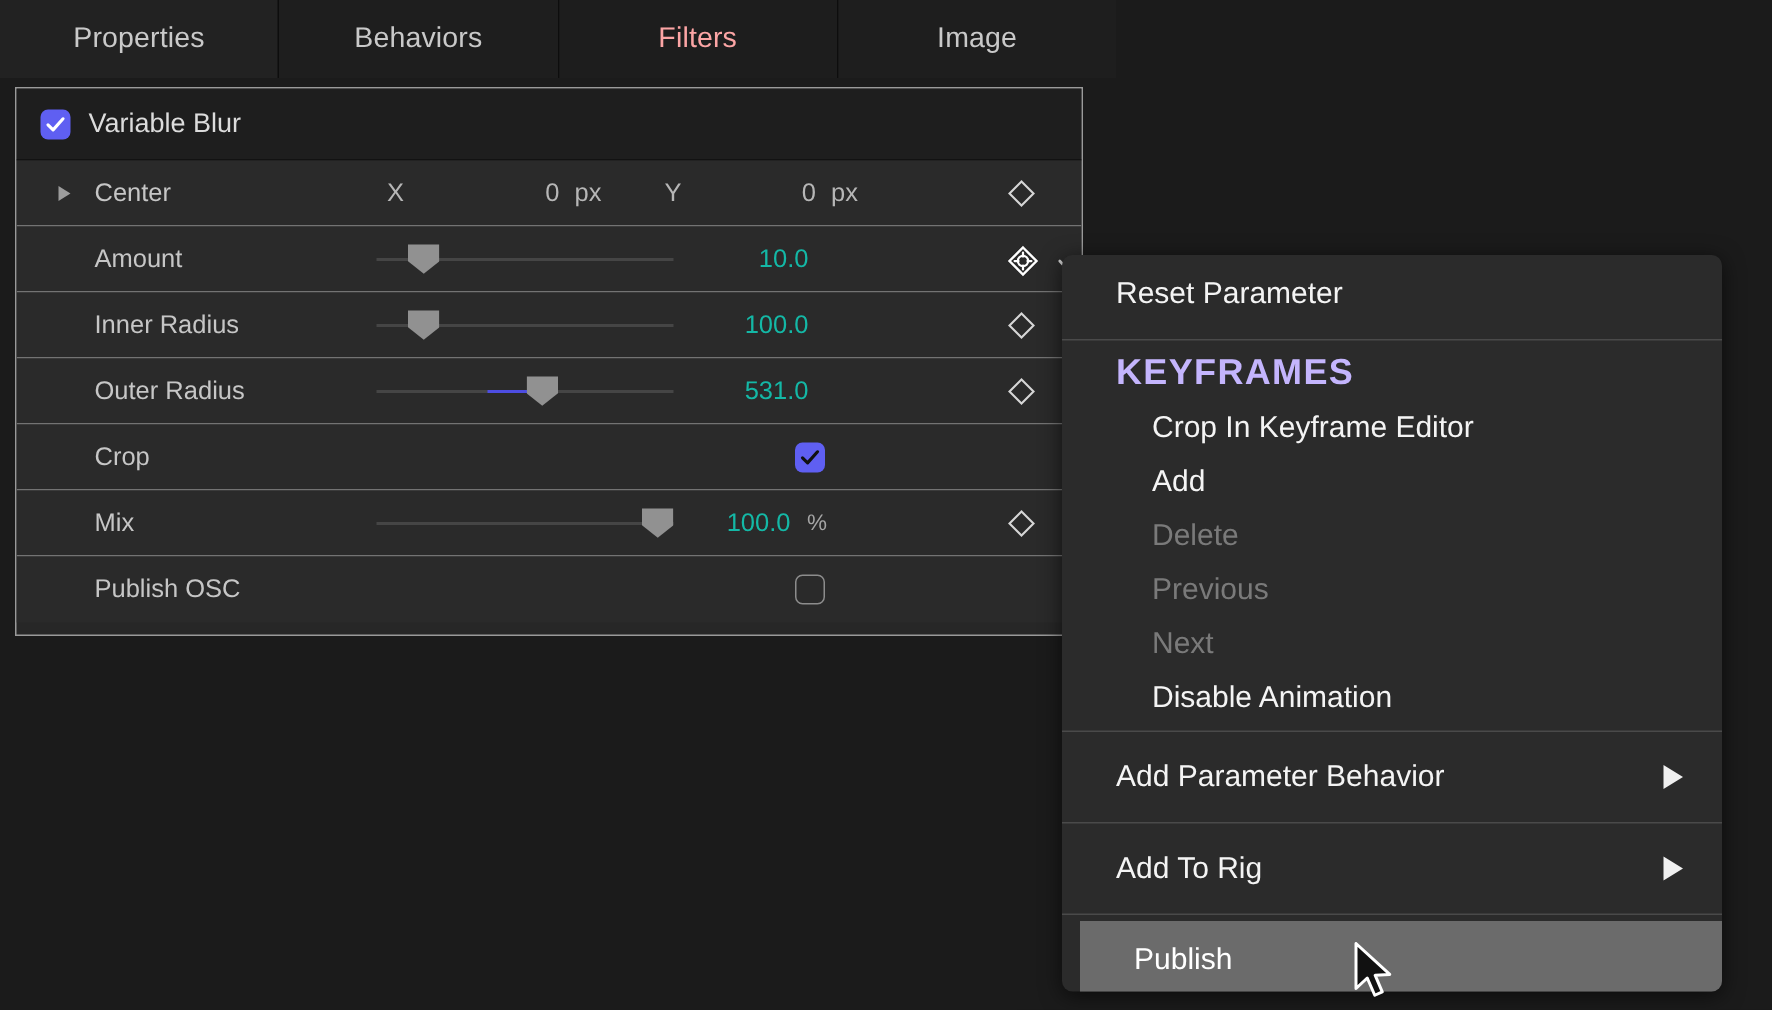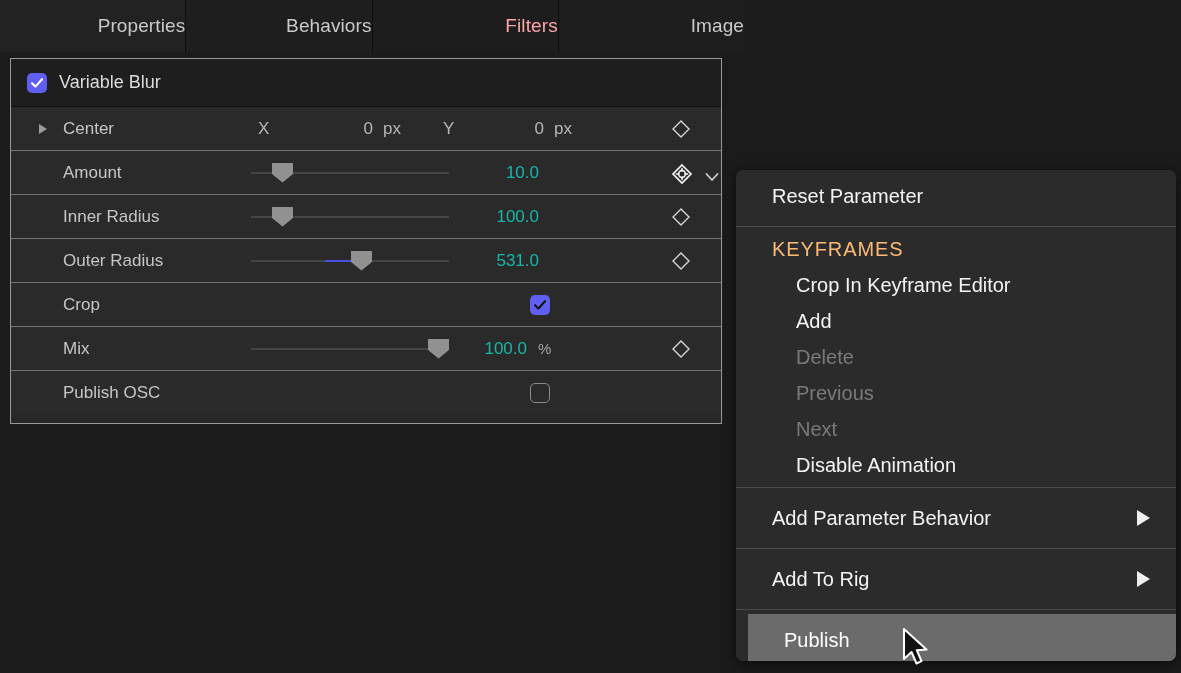--- a/index.html
+++ b/index.html
@@ -10,21 +10,21 @@
     overflow: hidden;
   }
   #app { position: relative; width: 1181px; height: 673px; background: #1b1b1b; }
 
   
   .tabbar {
     position: absolute; left: 0; top: 0; width: 744px; height: 52px;
     display: flex; background: #1b1b1b;
   }
   .tab {
-    flex: 1 1 0; display: flex; align-items: center; justify-content: flex-end;
+    flex: 1 1 0; display: flex; align-items: center; justify-content: center;
     font-size: 19px; color: #c9c9c9; letter-spacing: .1px;
     background: #222222;
     border-right: 1px solid #0d0d0d;
     position: relative;
   }
   .tab:last-child { border-right: none; }
   .tab.active { color: #fca5a5; background: #1d1d1d; }
   .tab.dim { background: #1e1e1e; }
 
   
@@ -86,37 +86,37 @@
   
   .val { position: absolute; font-size: 17px; color: #14b8a6; text-align: right; }
   .valunit { position: absolute; font-size: 15px; color: #a5a5a5; }
 
   
   .kf { position: absolute; left: 660px; top: 12px; width: 20px; height: 20px; }
   .chev { position: absolute; left: 694px; top: 16px; width: 14px; height: 10px; }
 
   
   .menu {
-    position: absolute; left: 736px; top: 170px; width: 440px; height: 491px;
+    position: absolute; left: 708px; top: 170px; width: 440px; height: 491px;
     background: #2b2b2b;
     border-radius: 7px;
     box-shadow: 0 3px 14px rgba(0,0,0,.6);
     overflow: hidden;
     color: #f2f2f2;
   }
   .mitem {
     display: flex; align-items: center; position: relative;
     height: 36px; font-size: 20px; color: #f4f4f4;
     padding-left: 36px;
   }
   .mitem.indent { padding-left: 60px; }
   .mitem.disabled { color: #7a7a7a; align-items: center; }
   .mitem.section {
-    color: #fdba74; font-size: 20px; letter-spacing: .9px;
-    height: 36px; padding-left: 36px;
+    color: #c4b5fd; font-size: 24px; letter-spacing: .9px;
+    height: 36px; padding-left: 36px; font-weight: bold;
   }
   .mitem.tall { height: 52px; }
   .mitem.sel { background: #6b6b6b; color: #ffffff; margin-left: 12px; }
   .msep { height: 1px; background: #4a4a4a; margin: 4px 0; }
   .arrow {
     position: absolute; right: 26px; width: 0; height: 0;
     border-left: 13px solid #f0f0f0;
     border-top: 8px solid transparent;
     border-bottom: 8px solid transparent;
   }

